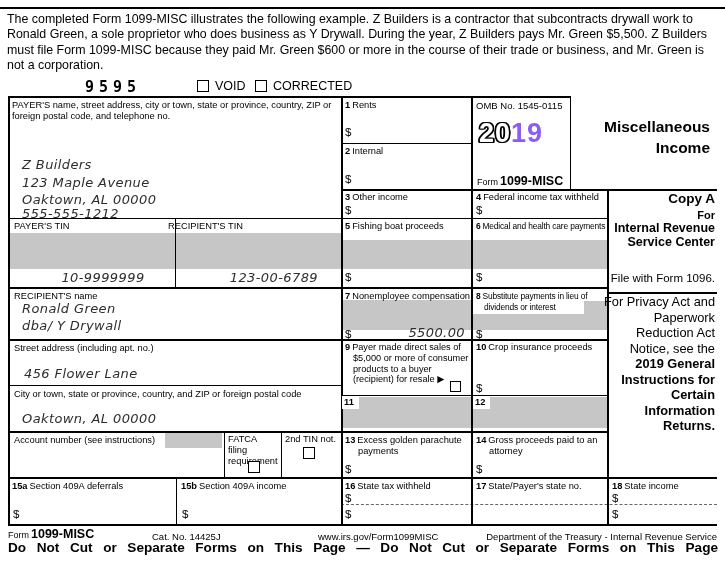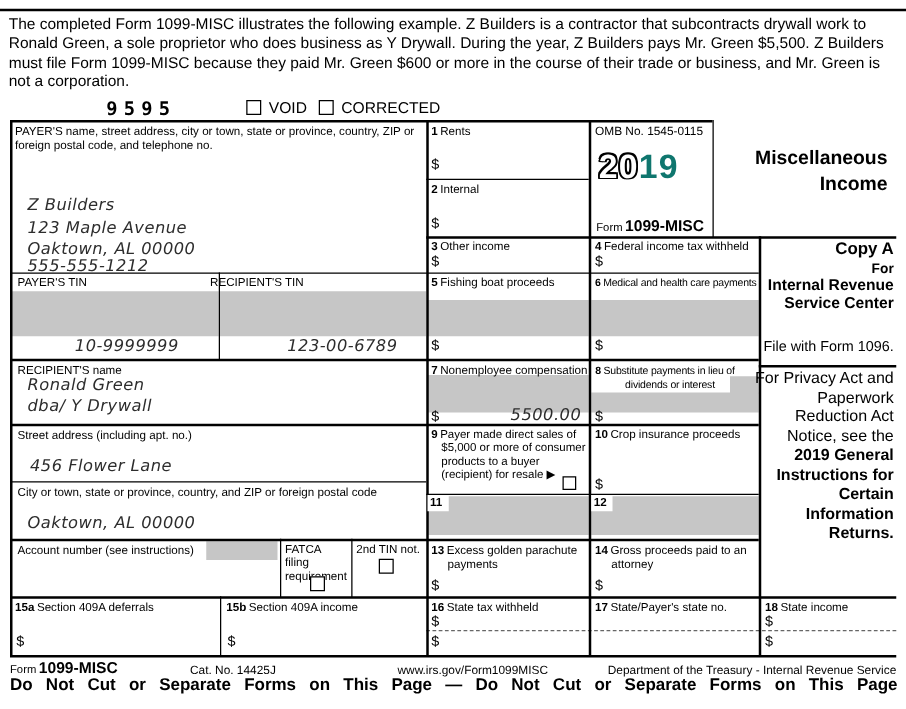--- a/index.html
+++ b/index.html
@@ -3,21 +3,21 @@
 <meta charset="utf-8">
 <style>
   html,body{margin:0;padding:0;background:#fff;}
   #page{position:relative;width:725px;height:567px;background:#fff;overflow:hidden;
         font-family:"Liberation Sans",sans-serif;color:#000;}
   .ln{position:absolute;background:var(--ink,#000);display:block;}
   .lnd{position:absolute;border-top:1px dashed #666;height:0;display:block;}
   .sh{position:absolute;background:var(--shade,#c6c6c6);display:block;}
   .lbl{position:absolute;font-size:9.3px;line-height:10.8px;color:#000;}
   .lbl b{font-weight:bold;margin-right:2px;}
-  .cond{font-size:8.4px;letter-spacing:-0.15px;text-align:center;}
+  .cond{font-size:8.4px;letter-spacing:-0.15px;}
   .hang8{padding-left:8px;text-indent:-8px;}
   .hang13{padding-left:13px;text-indent:-13px;}
   .dlr{position:absolute;font-size:11.5px;line-height:12px;}
   .hand{position:absolute;font-family:"DejaVu Sans",sans-serif;font-style:italic;
         font-size:13px;color:#2d2d2d;letter-spacing:.4px;white-space:nowrap;}
   .cb{position:absolute;width:12px;height:12px;border:1.5px solid var(--ink,#000);background:#fff;box-sizing:border-box;}
   .cb.small{width:11px;height:11px;}
   .intro{position:absolute;left:7px;top:12px;width:712px;font-size:12.4px;line-height:15.4px;}
   .ocr{position:absolute;left:85px;top:78px;font-family:"DejaVu Sans Mono",monospace;
        font-size:15px;letter-spacing:5px;font-weight:bold;}
@@ -27,21 +27,21 @@
   .copyA{left:605px;top:191px;width:110px;font-weight:bold;font-size:13.5px;}
   .forw{left:605px;top:209px;width:110px;font-weight:bold;font-size:11px;}
   .irsc{left:605px;top:221px;width:110px;font-weight:bold;font-size:12.5px;line-height:14px;}
   .filew{left:598px;top:272px;width:117px;font-weight:normal;font-size:11.5px;}
   .privreg{left:602px;top:294px;width:113px;font-size:12.8px;line-height:15.6px;}
   .privbold{left:602px;top:356px;width:113px;font-size:12.8px;line-height:15.6px;font-weight:bold;}
   .ombno{position:absolute;left:476px;top:100px;font-size:9.5px;}
   .yr{position:absolute;left:479px;top:118px;font-size:27px;font-weight:bold;letter-spacing:1px;line-height:30px;}
   .y20{color:#fff;text-shadow:-1.4px -1.4px 0 #000,1.4px -1.4px 0 #000,-1.4px 1.4px 0 #000,
        1.4px 1.4px 0 #000,-1.4px 0 0 #000,1.4px 0 0 #000,0 -1.4px 0 #000,0 1.4px 0 #000;}
-  .y19{color:#0f766e;}
+  .y19{color:#8b5cf6;}
   .ombform{position:absolute;left:477px;top:174px;font-size:9px;}
   .ombform b{font-size:12.5px;font-weight:bold;margin-left:2px;}
   .num-notch{position:absolute;font-size:9.3px;font-weight:bold;background:#fff;padding:1px 5px 2px 2px;}
   .ftr{position:absolute;top:531px;font-size:9.5px;}
   .ftr-form{position:absolute;left:8px;top:527px;font-size:9px;}
   .ftr-form b{font-size:12.5px;font-weight:bold;margin-left:2px;}
   .cut{position:absolute;left:8px;top:540px;width:710px;font-weight:bold;font-size:13.6px;
        text-align:justify;text-align-last:justify;}
   .val7{position:absolute;left:385px;top:325px;width:80px;text-align:right;}
 </style>
@@ -95,21 +95,21 @@
   <i class="ln" style="left:281px;top:431px;width:1px;height:47px"></i>
 
   <div class="lbl" style="left:12px;top:100px;width:322px">PAYER'S name, street address, city or town, state or province, country, ZIP or foreign postal code, and telephone no.</div>
   <div class="hand" style="left:22px;top:157px">Z Builders</div>
   <div class="hand" style="left:22px;top:175px">123 Maple Avenue</div>
   <div class="hand" style="left:22px;top:192px">Oaktown, AL 00000</div>
   <div class="hand" style="left:22px;top:206px">555-555-1212</div>
 
   <div class="lbl" style="left:14px;top:221px">PAYER'S TIN</div>
   <div class="lbl" style="left:168px;top:221px">RECIPIENT'S TIN</div>
-  <div class="hand" style="left:33px;top:270px;width:110px;text-align:right">10-9999999</div>
+  <div class="hand" style="left:48px;top:270px;width:110px;text-align:center">10-9999999</div>
   <div class="hand" style="left:200px;top:270px;width:118px;text-align:right">123-00-6789</div>
 
   <div class="lbl" style="left:14px;top:291px">RECIPIENT'S name</div>
   <div class="hand" style="left:22px;top:301px">Ronald Green</div>
   <div class="hand" style="left:22px;top:318px">dba/ Y Drywall</div>
   <div class="lbl" style="left:14px;top:343px">Street address (including apt. no.)</div>
   <div class="hand" style="left:24px;top:366px">456 Flower Lane</div>
   <div class="lbl" style="left:14px;top:389px;width:320px">City or town, state or province, country, and ZIP or foreign postal code</div>
   <div class="hand" style="left:22px;top:411px">Oaktown, AL 00000</div>
 

